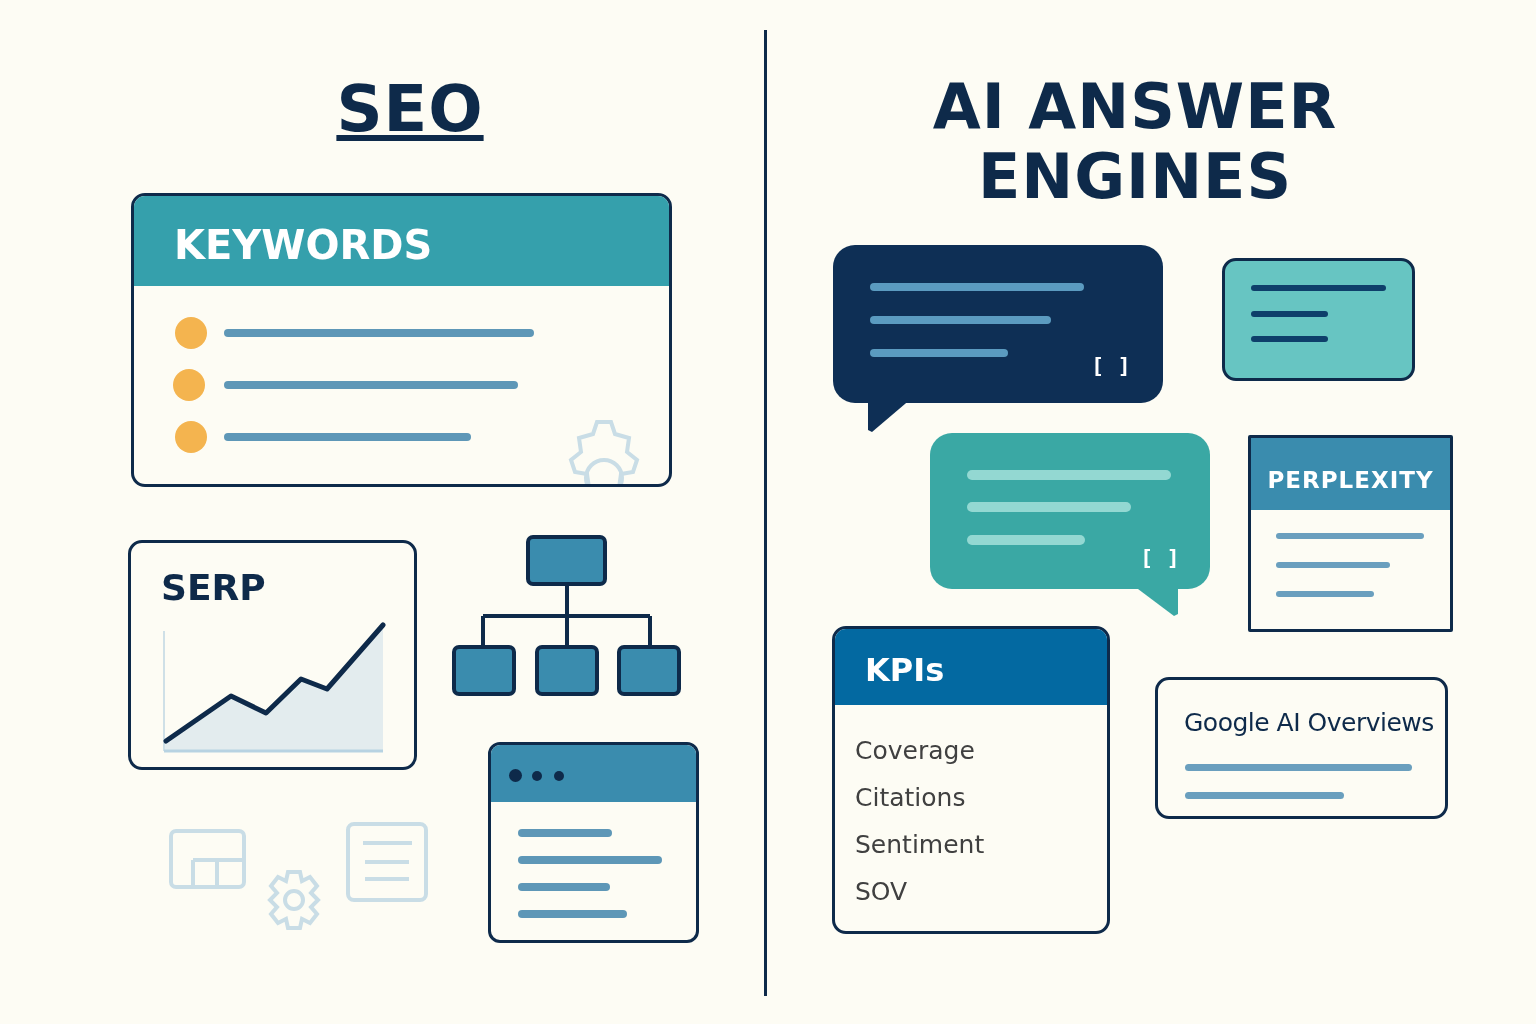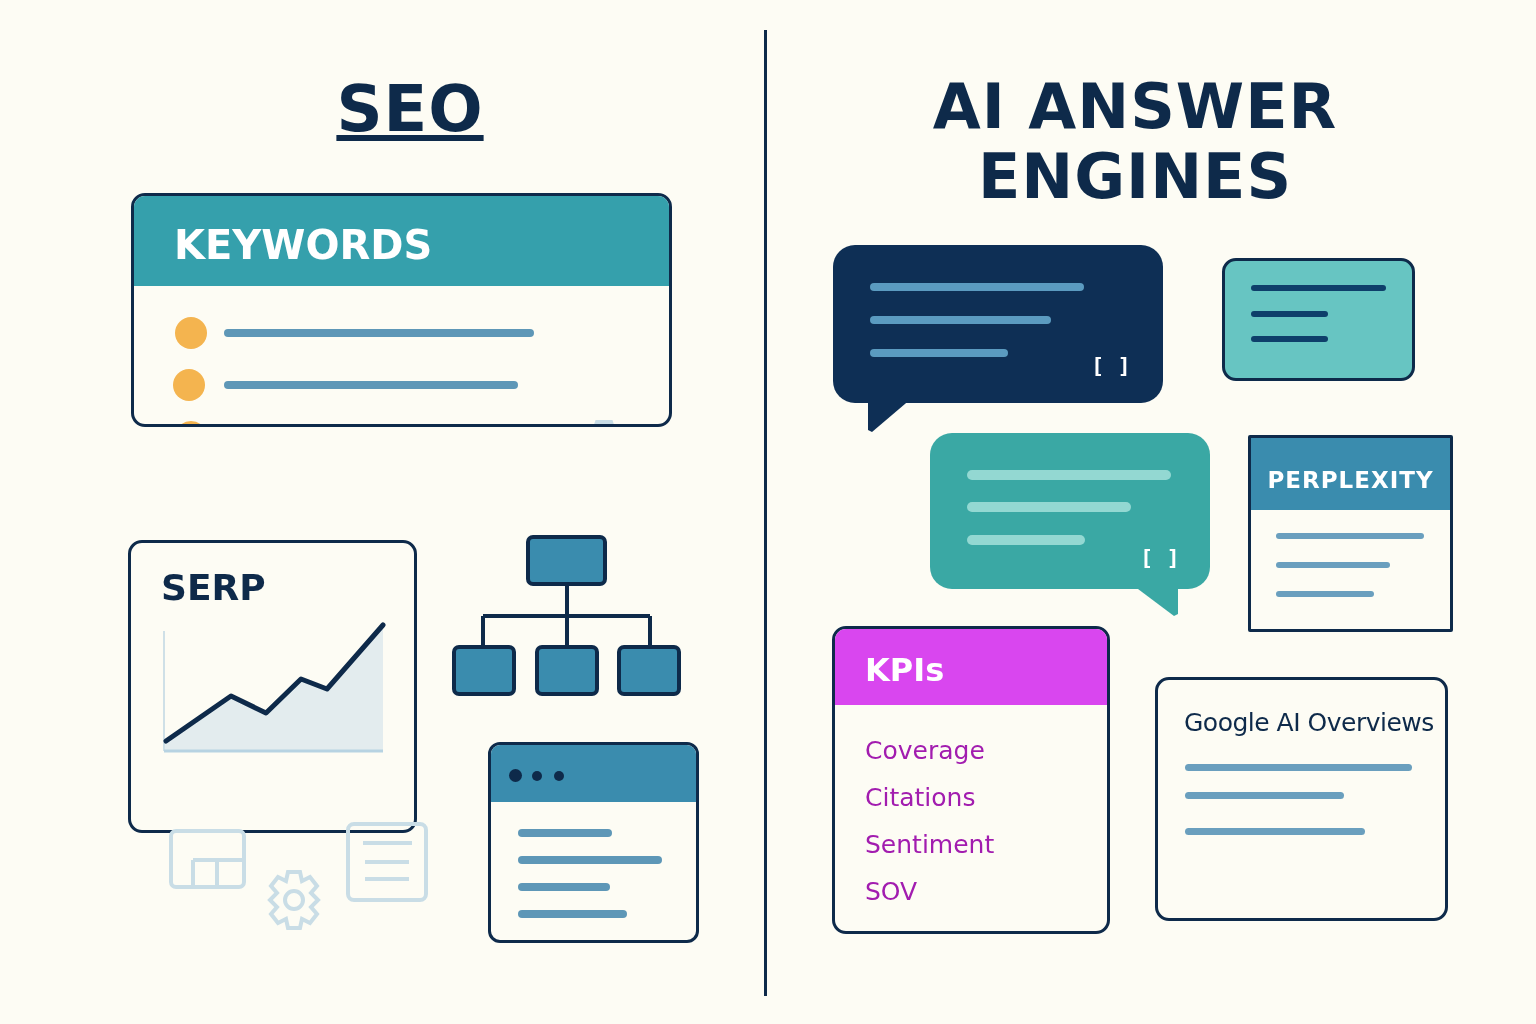--- a/index.html
+++ b/index.html
@@ -13,37 +13,37 @@
   .dot { position:absolute; width:32px; height:32px; border-radius:50%; background:#f4b44f; }
   .faint { stroke:#c9dde6; fill:none; stroke-width:4; }
 </style>
 </head>
 <body>
 
 <div class="abs divider"></div>
 
 <div class="abs title" style="left:260px;top:72px;width:300px;font-size:64px;text-decoration:underline;">SEO</div>
 
-<div class="abs card" style="left:131px;top:193px;width:541px;height:234px;">
+<div class="abs card" style="left:131px;top:193px;width:541px;height:294px;">
   <div class="card-head" style="background:#35a0ac;height:90px;padding:26px 0 0 40px;box-sizing:border-box;font-size:40px;">
     <span>KEYWORDS</span>
   </div>
   <div class="dot" style="left:41px;top:121px;"></div>
   <div class="bar" style="left:90px;top:133px;width:310px;"></div>
   <div class="dot" style="left:39px;top:173px;"></div>
   <div class="bar" style="left:90px;top:185px;width:294px;"></div>
   <div class="dot" style="left:41px;top:225px;"></div>
   <div class="bar" style="left:90px;top:237px;width:247px;"></div>
   <svg style="position:absolute;left:415px;top:212px;" width="110" height="80" viewBox="0 0 110 80">
     <path class="faint" d="M40 80 L38 66 L26 64 L22 52 L32 44 L30 30 L44 26 L48 14 L62 14 L66 26 L80 30 L78 44 L88 52 L84 64 L72 66 L70 80"></path>
     <circle class="faint" cx="55" cy="70" r="18"></circle>
   </svg>
 </div>
 
-<div class="abs card" style="left:128px;top:540px;width:289px;height:293px;">
+<div class="abs card" style="left:128px;top:540px;width:289px;height:230px;">
   <div class="abs" style="left:30px;top:24px;font-size:36px;font-weight:bold;font-family:'DejaVu Sans',sans-serif;color:#0e2a4a;">SERP</div>
   <svg style="position:absolute;left:30px;top:78px;" width="230" height="135" viewBox="0 0 230 135">
     <polygon points="5,120 70,75 105,92 140,58 166,68 222,4 222,130 3,130" fill="#e3ecee"></polygon>
     <line x1="3" y1="10" x2="3" y2="130" stroke="#cfe0e7" stroke-width="2"></line>
     <line x1="3" y1="130" x2="222" y2="130" stroke="#b7d3e2" stroke-width="3"></line>
     <polyline points="5,120 70,75 105,92 140,58 166,68 222,4" fill="none" stroke="#0e2a4a" stroke-width="5" stroke-linejoin="round" stroke-linecap="round"></polyline>
   </svg>
 </div>
 
 <svg class="abs" style="left:450px;top:532px;" width="235" height="165" viewBox="0 0 235 165">
@@ -122,29 +122,29 @@
 <div class="abs card" style="left:1248px;top:435px;width:205px;height:197px;border-radius:2px;">
   <div class="card-head" style="background:#3a8cae;height:72px;text-align:center;padding-top:29px;box-sizing:border-box;font-size:23px;letter-spacing:1px;">
     <span>PERPLEXITY</span>
   </div>
   <div class="bar" style="left:25px;top:95px;width:148px;height:6px;background:#6a9fbe;"></div>
   <div class="bar" style="left:25px;top:124px;width:114px;height:6px;background:#6a9fbe;"></div>
   <div class="bar" style="left:25px;top:153px;width:98px;height:6px;background:#6a9fbe;"></div>
 </div>
 
 <div class="abs card" style="left:832px;top:626px;width:278px;height:308px;border-radius:14px;">
-  <div class="card-head" style="background:#d946ef;height:76px;padding:22px 0 0 30px;box-sizing:border-box;font-size:32px;">
+  <div class="card-head" style="background:#0369a1;height:76px;padding:22px 0 0 30px;box-sizing:border-box;font-size:32px;">
     <span>KPIs</span>
   </div>
-  <div style="padding:22px 0 0 30px;font-size:25px;font-family:'DejaVu Sans',sans-serif;color:#a21caf;line-height:47px;">
+  <div style="padding:22px 0 0 20px;font-size:25px;font-family:'DejaVu Sans',sans-serif;color:#404040;line-height:47px;">
     <div>Coverage</div>
     <div>Citations</div>
     <div>Sentiment</div>
     <div>SOV</div>
   </div>
 </div>
 
-<div class="abs card" style="left:1155px;top:677px;width:293px;height:244px;border-radius:14px;">
+<div class="abs card" style="left:1155px;top:677px;width:293px;height:142px;border-radius:14px;">
   <div class="abs" style="left:26px;top:28px;font-size:25px;font-family:'DejaVu Sans',sans-serif;color:#0e2a4a;letter-spacing:-0.5px;white-space:nowrap;">Google AI Overviews</div>
   <div class="bar" style="left:27px;top:84px;width:227px;height:7px;background:#6a9fbe;"></div>
   <div class="bar" style="left:27px;top:112px;width:159px;height:7px;background:#6a9fbe;"></div>
   <div class="bar" style="left:27px;top:148px;width:180px;height:7px;background:#6a9fbe;"></div>
 </div>
 
 </body></html>

